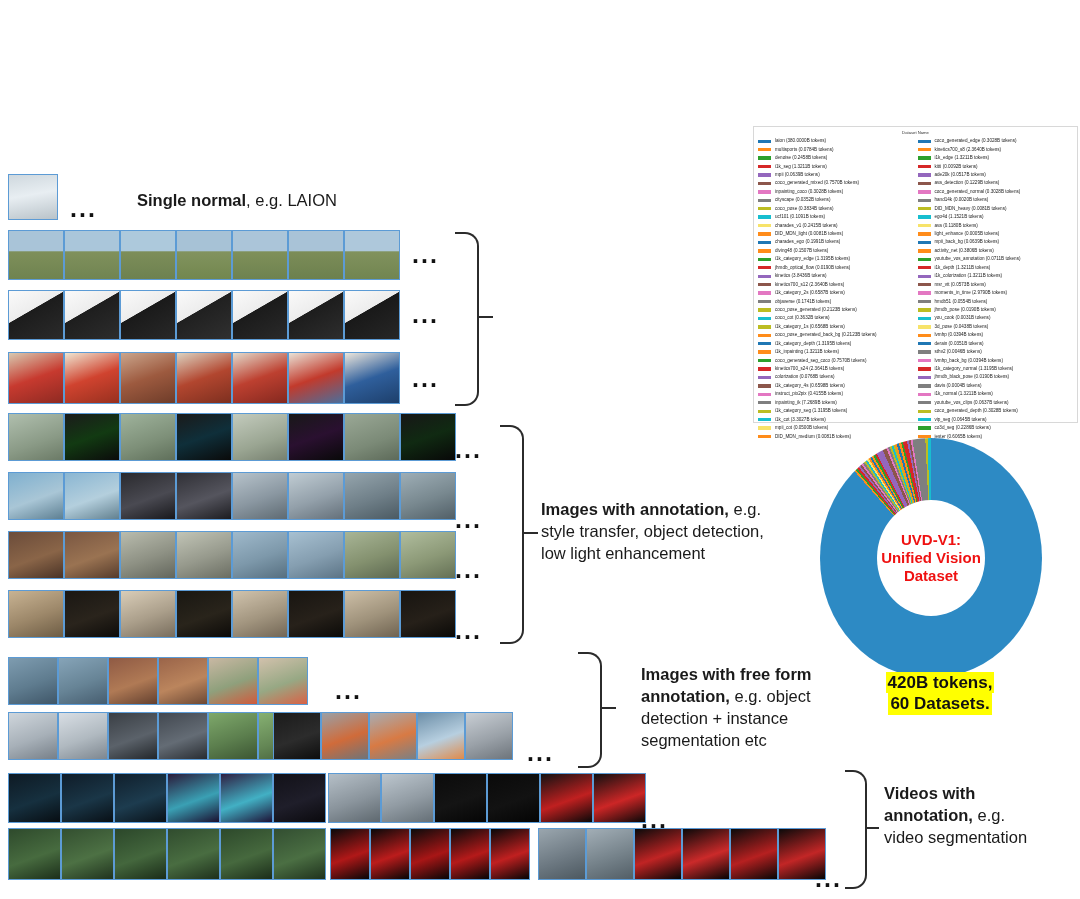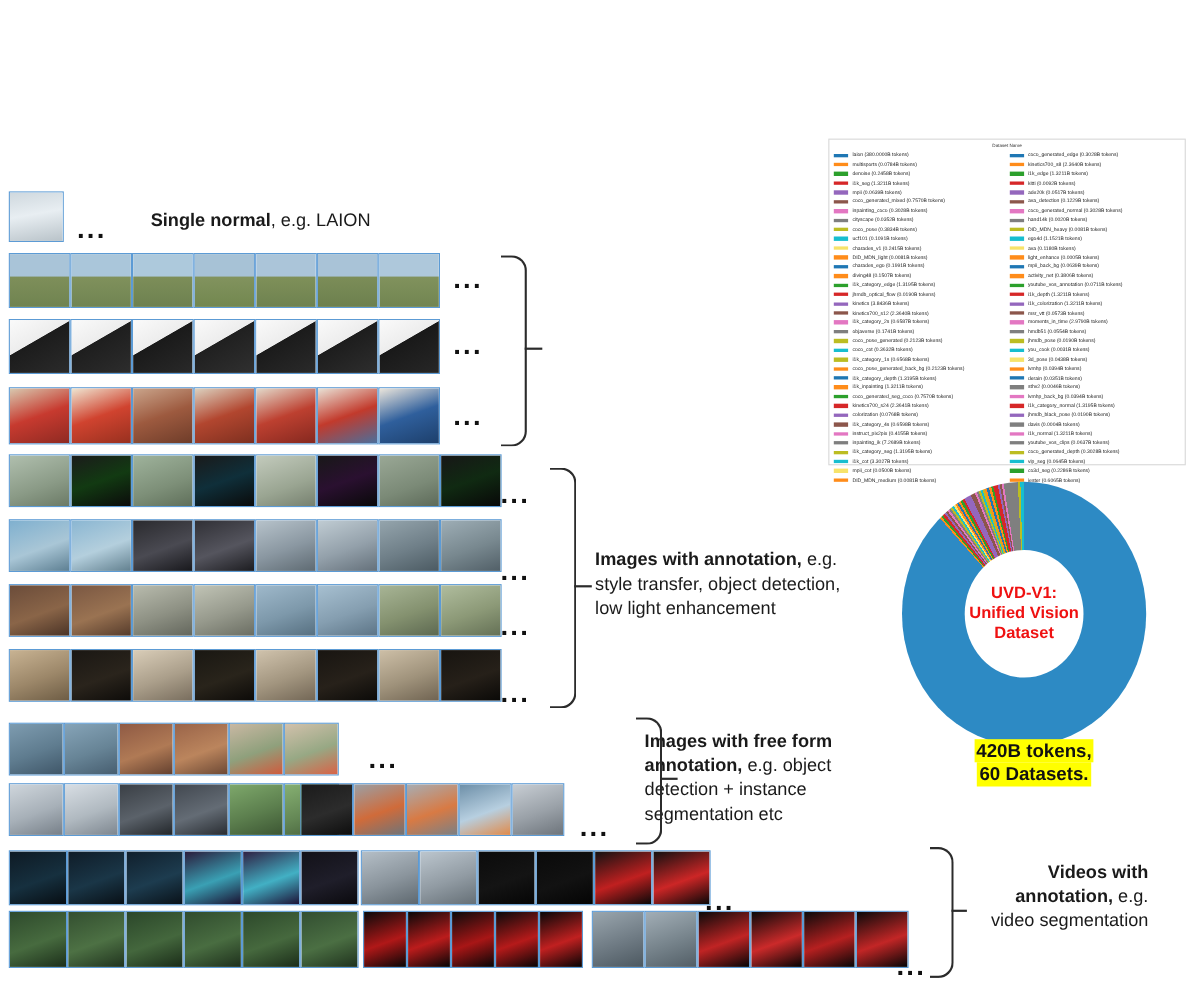--- a/index.html
+++ b/index.html
@@ -24,22 +24,22 @@
   }
   #single-images-label b{font-weight:bold;}
 
   .callout{
     position:absolute;font-size:16.5px;line-height:1.34;
   }
   .callout b{font-weight:bold;}
 
   #callout-sequences{left:496px;top:242px;width:210px;}
   #callout-annotation{left:541px;top:498px;width:230px;}
-  #callout-freeform{left:586px;top:663px;width:240px;}
-  #callout-videos{left:884px;top:782px;width:160px;text-align:right;}
+  #callout-freeform{left:641px;top:663px;width:240px;}
+  #callout-videos{left:884px;top:782px;width:160px;}
 
   
   .dots{
     position:absolute;font-size:25px;font-weight:bold;
     letter-spacing:2px;line-height:1;color:#111;
   }
 
   
   .bracket{position:absolute;border:2.2px solid #2b2b2b;border-left:none;
            border-radius:0 14px 14px 0;}

